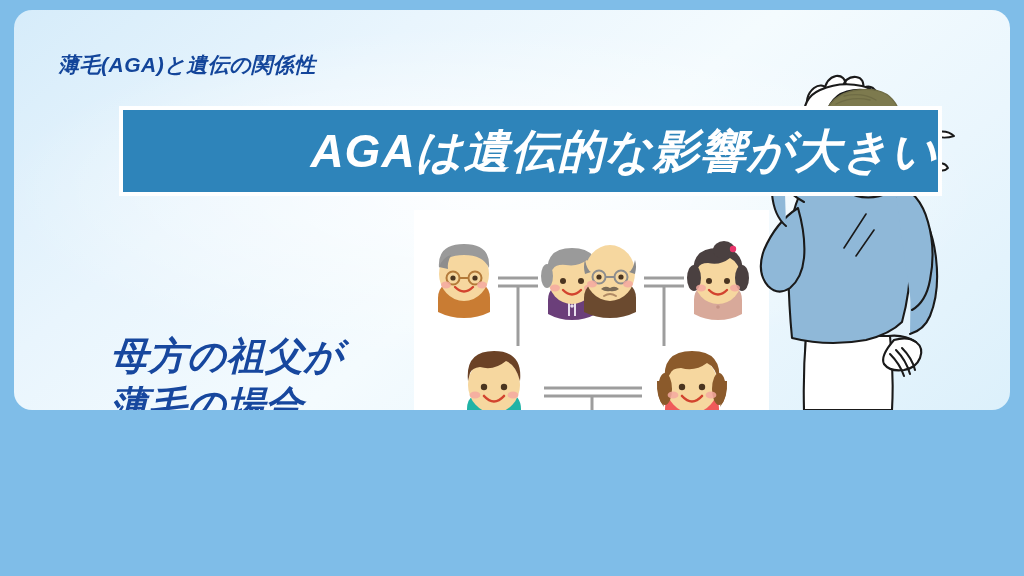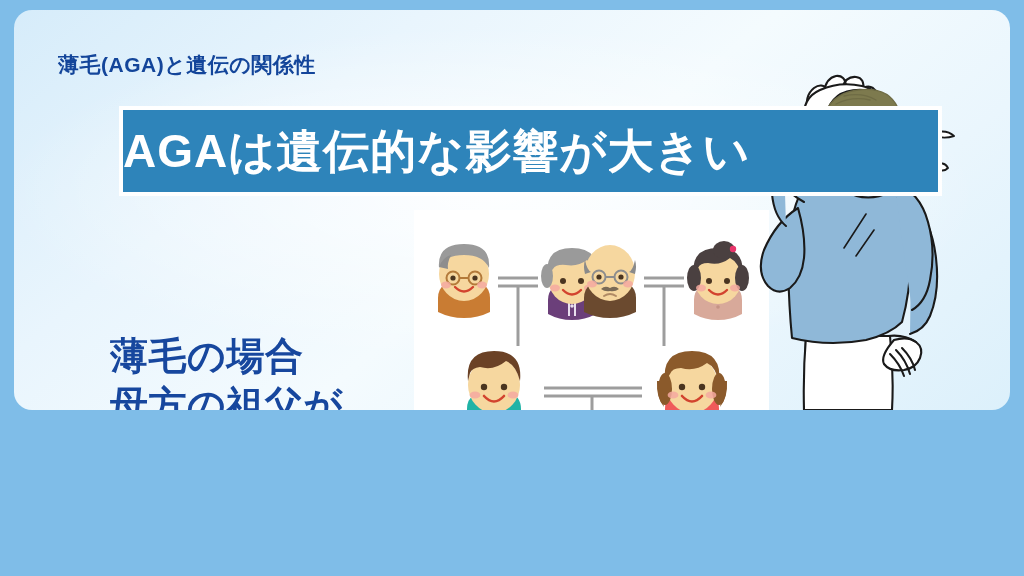--- a/index.html
+++ b/index.html
@@ -6,20 +6,21 @@
   html,body{margin:0;padding:0;}
   body{
     width:1024px;height:576px;overflow:hidden;
     font-family:"Liberation Sans","DejaVu Sans",sans-serif;
     background:#7fbde8;
   }
   #slide{
     position:relative;width:1024px;height:420px;
     background:#7fbde8;
     box-sizing:border-box;
+    font-style:italic;
   }
   
   #card{
     position:absolute;left:14px;top:10px;right:14px;bottom:10px;
     border-radius:18px;
     background:linear-gradient(140deg,#d6ecfa 0%,#e9f5fd 28%,#f4fbfe 52%,#eaf6fd 75%,#dcf0fb 100%);
     overflow:hidden;
   }
   
   #card:after{
@@ -34,21 +35,21 @@
     font-size:21px;font-weight:bold;color:#13459a;
     letter-spacing:.5px;white-space:nowrap;z-index:5;
   }
 
   
   #banner{
     position:absolute;left:105px;top:96px;width:823px;height:90px;
     background:#2e84ba;
     border:4px solid #ffffff;
     box-sizing:border-box;
-    display:flex;align-items:center;justify-content:flex-start;
+    display:flex;align-items:center;justify-content:flex-end;
     z-index:5;
   }
   #banner-text{
     color:#ffffff;font-size:46px;font-weight:bold;letter-spacing:1px;
     white-space:nowrap;line-height:1;
   }
 
   
   #lead{
     position:absolute;left:96px;top:322px;z-index:6;
@@ -77,22 +78,22 @@
 <div id="slide">
   <div id="card">
 
     <div id="kicker">薄毛(AGA)と遺伝の関係性</div>
 
     <div id="banner">
       <span id="banner-text">AGAは遺伝的な影響が大きい</span>
     </div>
 
     <div id="lead">
+      <div>母方の祖父が</div>
       <div>薄毛の場合</div>
-      <div>母方の祖父が</div>
     </div>
 
     <div id="tree-panel">
       <svg id="tree-svg" viewBox="0 0 355 360">
         <defs>
           <g id="face-base">
             <ellipse cx="0" cy="0" rx="25" ry="27" fill="#f6d79f"></ellipse>
           </g>
         </defs>
 

